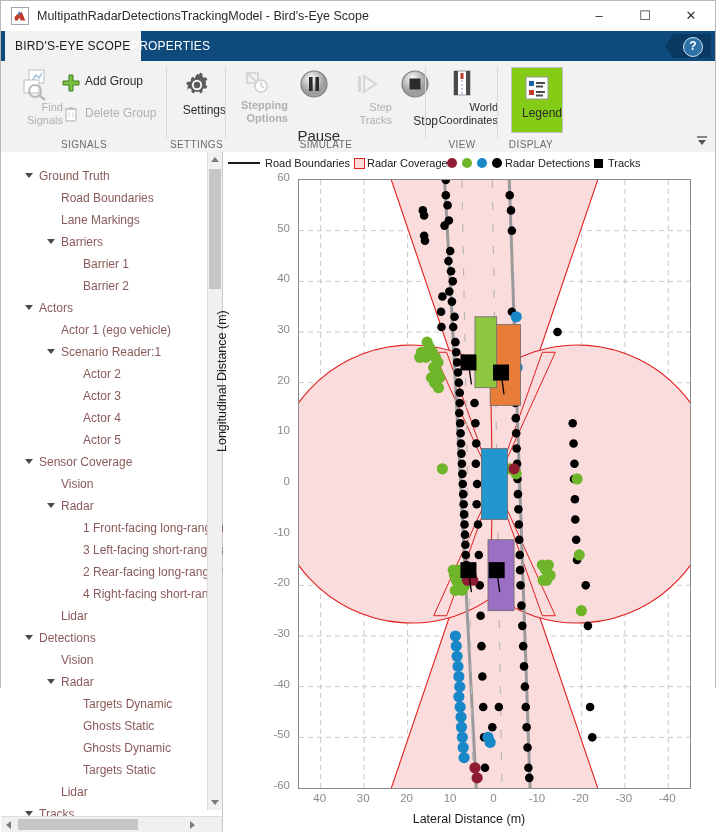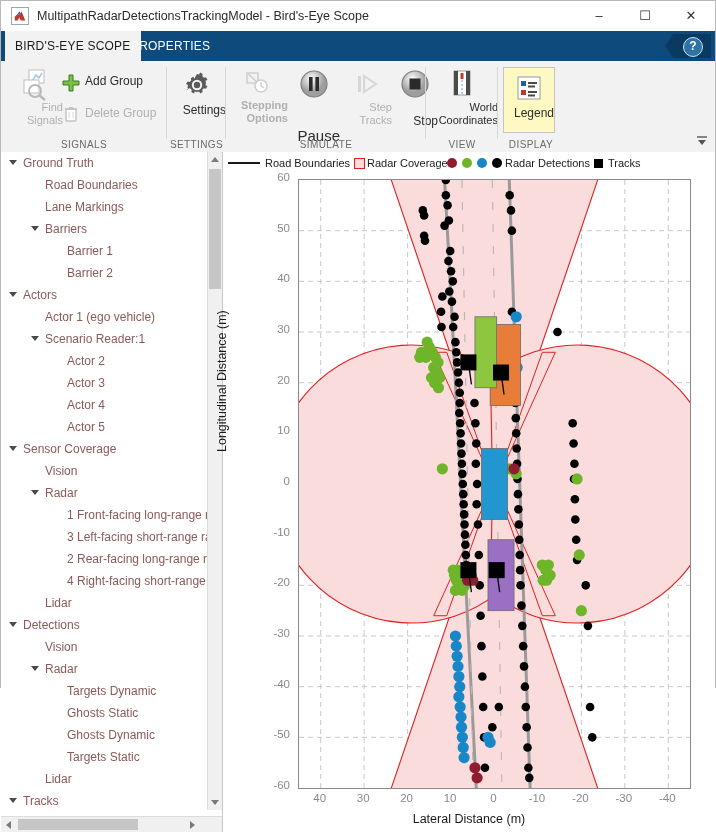--- a/index.html
+++ b/index.html
@@ -31,26 +31,26 @@
      color:#fff;font-size:12px;line-height:17px;text-align:center;font-weight:bold;}
 
   
   .ribbon{position:absolute;left:0;top:60px;width:714px;height:91px;background:#f2f2f2;border-bottom:1px solid #cfcfcf;}
   .rgroup{position:absolute;top:0;height:91px;}
   .rgroup .glabel{position:absolute;bottom:2px;left:0;width:100%;text-align:center;font-size:10px;color:#6b6b6b;letter-spacing:.4px;}
   .rgroup .sep{position:absolute;right:0;top:6px;width:1px;height:72px;background:#d7d7d7;}
   .rbtn{position:absolute;text-align:right;cursor:default;}
   .rbtn .lbl{font-size:11px;color:#2b2b2b;line-height:13px;}
   .rbtn.dis .lbl{color:#b0b0b0;}
-  .rbtn.sel{background:#fef9c3;border:1px solid #c3c3c3;box-sizing:border-box;}
+  .rbtn.sel{background:#84cc16;border:1px solid #c3c3c3;box-sizing:border-box;margin-left:8px;}
   .ico{position:relative;margin:0 auto;}
 
   
   .sidebar{position:absolute;left:0;top:151px;width:222px;height:680px;background:#fff;border-right:1px solid #c8c8c8;box-sizing:border-box;}
-  .treewrap{position:absolute;left:0;top:0;width:206px;height:658px;overflow:hidden;}
+  .treewrap{position:absolute;left:0;top:13px;width:206px;height:658px;overflow:hidden;padding-left:16px;}
   .tnode{position:relative;height:22px;line-height:22px;font-size:12px;color:#8a5a5a;white-space:nowrap;cursor:default;}
   .tnode .arrow{position:absolute;top:8px;width:0;height:0;border-left:4.5px solid transparent;border-right:4.5px solid transparent;border-top:5px solid #4a4a4a;}
   .tnode .tx{position:absolute;top:0;}
   .vscroll{position:absolute;right:0;top:0;width:15px;height:658px;background:#f0f0f0;border-left:1px solid #dcdcdc;box-sizing:border-box;}
   .vscroll .up,.vscroll .dn{position:absolute;left:0;width:14px;height:15px;}
   .vscroll .up{top:0;} .vscroll .dn{bottom:0;}
   .vscroll .thumb{position:absolute;left:1px;top:17px;width:12px;height:120px;background:#c6c6c6;}
   .arrw{width:0;height:0;margin:5px auto 0;border-left:4px solid transparent;border-right:4px solid transparent;}
   .arrw.u{border-bottom:5px solid #7a7a7a;} .arrw.d{border-top:5px solid #7a7a7a;}
   .hscroll{position:absolute;left:0;bottom:0;width:221px;height:16px;background:#f0f0f0;border-top:1px solid #dcdcdc;box-sizing:border-box;}

